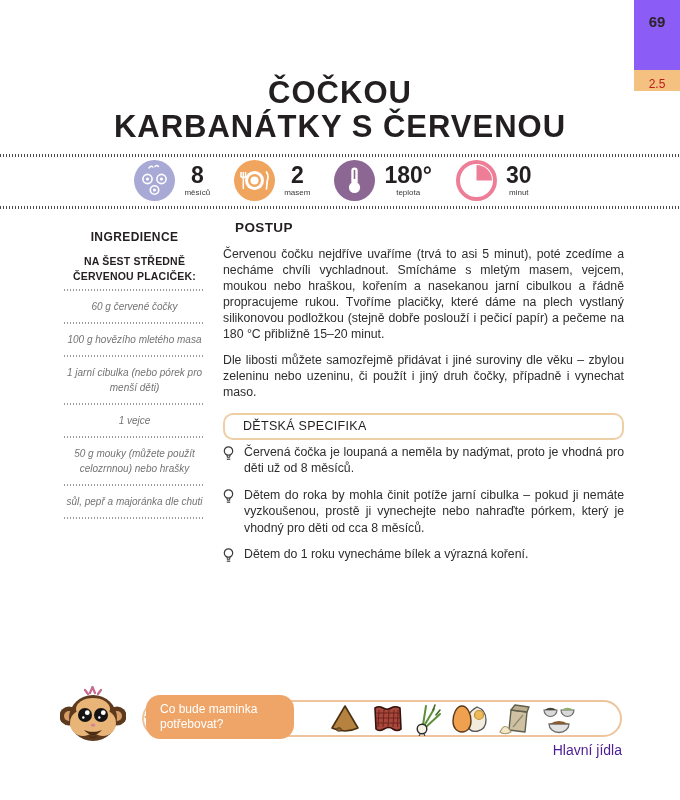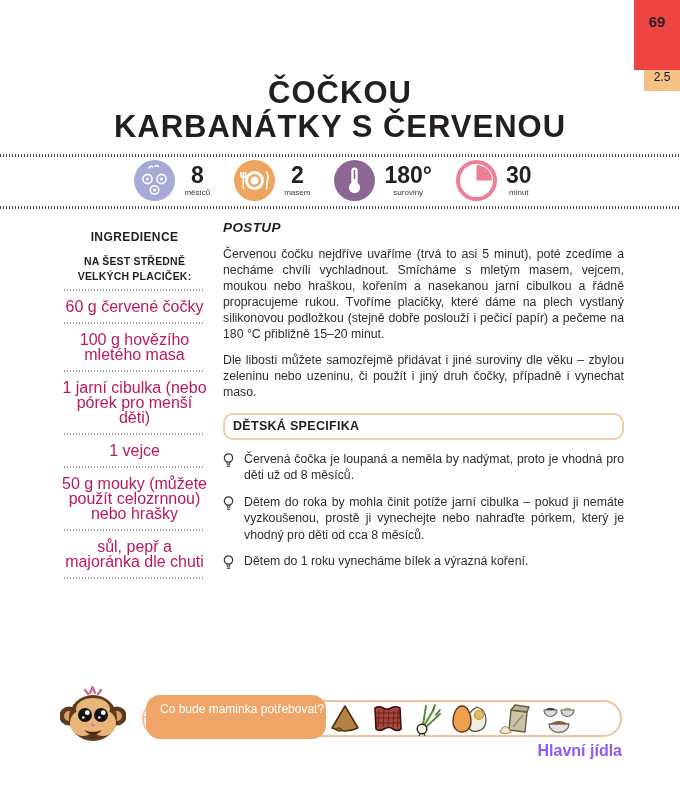--- a/index.html
+++ b/index.html
@@ -2,25 +2,25 @@
 <html><head>
 <meta charset="utf-8">
 <style>
   html,body{margin:0;padding:0;}
   body{
     width:680px;height:800px;position:relative;overflow:hidden;
     background:#ffffff;color:#231f20;
     font-family:"Liberation Sans", sans-serif;
   }
   
-  .page-num-box{position:absolute;top:0;right:0;width:46px;height:70px;background:#ef4444;
+  .page-num-box{position:absolute;top:0;right:0;width:46px;height:70px;background:#8b5cf6;
     display:flex;justify-content:center;align-items:flex-start;padding-top:13px;box-sizing:border-box;
     font-size:15px;font-weight:bold;color:#2b2326;}
-  .section-tab{position:absolute;top:70px;right:0;width:36px;height:21px;background:#f5c181;
-    display:flex;justify-content:center;align-items:flex-start;font-size:12px;color:#0f172a;}
+  .section-tab{position:absolute;top:70px;right:0;width:46px;height:21px;background:#f5c181;
+    display:flex;justify-content:center;align-items:flex-end;font-size:12px;color:#b91c1c;}
   
   .title{position:absolute;top:76px;left:30px;right:30px;text-align:center;
     font-size:31px;line-height:34px;font-weight:bold;letter-spacing:1px;color:#231f20;}
   
   .dotline{position:absolute;left:0;right:0;height:3px;
     background-image:repeating-linear-gradient(90deg,#4a4a4a 0 1px,transparent 1px 3px);}
   .dotline.one{top:154px;}
   .dotline.two{top:206px;}
   
   .badges{position:absolute;top:160px;left:0;right:14px;display:flex;justify-content:center;
@@ -30,39 +30,39 @@
   .badge-value{font-size:23px;font-weight:bold;line-height:23px;color:#231f20;}
   .badge-label{font-size:8px;color:#3a3a3a;margin-top:1px;}
   
   .main{position:absolute;top:218px;left:62px;right:56px;display:flex;gap:16px;}
   .col-ingredients{width:145px;flex:none;text-align:center;}
   .col-method{flex:1;}
   .ing-header{font-size:12px;font-weight:bold;letter-spacing:0.4px;margin:12px 0 10px;}
   .ing-subheader{font-size:10.5px;font-weight:bold;line-height:15px;letter-spacing:0.2px;margin-bottom:4px;}
   .ing-sep{height:2px;margin:5px 2px;
     background-image:repeating-linear-gradient(90deg,#9a9a9a 0 1px,transparent 1px 3px);}
-  .ing-item{font-size:16px;line-height:15px;padding:3px 0;color:#be185d;}
-  .method-header{font-size:13.5px;font-weight:bold;letter-spacing:0.4px;margin:2px 0 11px;font-style:italic;}
+  .ing-item{font-size:10px;font-style:italic;line-height:15px;padding:3px 0;color:#737373;}
+  .method-header{font-size:13.5px;font-weight:bold;letter-spacing:0.4px;margin:2px 12px 11px;}
   .method-p{font-size:12.3px;line-height:16px;text-align:justify;color:#2e2e2e;margin:4px 0 10px;}
-  .specifics-box{border:2px solid #eecfa5;border-radius:10px;padding:4px 8px 5px;
-    font-size:12.5px;font-weight:bold;letter-spacing:0.3px;margin:13px 0 11px;}
+  .specifics-box{border:2px solid #eecfa5;border-radius:10px;padding:4px 18px 5px;
+    font-size:12.5px;font-weight:normal;letter-spacing:0.3px;margin:13px 0 4px;}
   .bullet{display:flex;gap:10px;margin-bottom:10px;}
   .bullet svg{flex:none;margin-top:2px;}
   .bullet-text{font-size:12.3px;line-height:16.4px;text-align:justify;color:#2e2e2e;}
   
   .mascot-svg{position:absolute;left:60px;top:686px;}
   .need-container{position:absolute;left:142px;top:700px;width:480px;height:37px;
     background:#fff;border:2px solid #eec49c;border-radius:19px;box-sizing:border-box;}
-  .speech-bubble{position:absolute;left:146px;top:695px;width:180px;height:44px;box-sizing:border-box;
+  .speech-bubble{position:absolute;left:146px;top:695px;width:148px;height:44px;box-sizing:border-box;
     background:#f0a568;border-radius:14px;color:#fff;font-size:12px;line-height:15px;
     padding:7px 0 0 14px;}
   .speech-bubble::before{content:"";position:absolute;left:-9px;top:15px;width:0;height:0;
     border:7px solid transparent;border-right:10px solid #f0a568;}
   .need-icons{position:absolute;left:328px;top:703px;display:flex;align-items:center;gap:9px;height:32px;}
-  .footer-category{position:absolute;right:58px;top:742px;font-size:16px;font-weight:bold;color:#8b5cf6;}
+  .footer-category{position:absolute;right:58px;top:742px;font-size:14px;font-weight:normal;color:#4c1d95;}
 </style>
 </head>
 <body>
 
 <div class="page-num-box">
   <span>69</span>
 </div>
 <div class="section-tab">
   <span>2.5</span>
 </div>
@@ -108,41 +108,41 @@
   </div>
   <div class="badge">
     <svg width="41" height="41" viewBox="0 0 41 41">
       <circle cx="20.5" cy="20.5" r="20.5" fill="#8d6794"></circle>
       <rect x="17.3" y="7.5" width="6.4" height="17" rx="3.2" fill="#fff"></rect>
       <circle cx="20.5" cy="27.5" r="5.6" fill="#fff"></circle>
       <rect x="19.7" y="10" width="1.6" height="9" fill="#8d6794"></rect>
     </svg>
     <div class="badge-text">
       <div class="badge-value">180°</div>
-      <div class="badge-label">suroviny</div>
+      <div class="badge-label">teplota</div>
     </div>
   </div>
   <div class="badge">
     <svg width="41" height="41" viewBox="0 0 41 41">
       <circle cx="20.5" cy="20.5" r="18.5" fill="#fff" stroke="#ee7e97" stroke-width="4"></circle>
       <path d="M20.5 20.5 L20.5 5 A15.5 15.5 0 0 1 36 20.5 Z" fill="#ee7e97"></path>
     </svg>
     <div class="badge-text">
       <div class="badge-value">30</div>
       <div class="badge-label">minut</div>
     </div>
   </div>
 </div>
 
 <div class="dotline two"></div>
 
 <div class="main">
   <div class="col-ingredients">
     <div class="ing-header">INGREDIENCE</div>
-    <div class="ing-subheader">NA ŠEST STŘEDNĚ VELKÝCH PLACIČEK:</div>
+    <div class="ing-subheader">NA ŠEST STŘEDNĚ ČERVENOU PLACIČEK:</div>
     <div class="ing-sep"></div>
     <div class="ing-item">60 g červené čočky</div>
     <div class="ing-sep"></div>
     <div class="ing-item">100 g hovězího mletého masa</div>
     <div class="ing-sep"></div>
     <div class="ing-item">1 jarní cibulka (nebo pórek pro menší děti)</div>
     <div class="ing-sep"></div>
     <div class="ing-item">1 vejce</div>
     <div class="ing-sep"></div>
     <div class="ing-item">50 g mouky (můžete použít celozrnnou) nebo hrašky</div>

